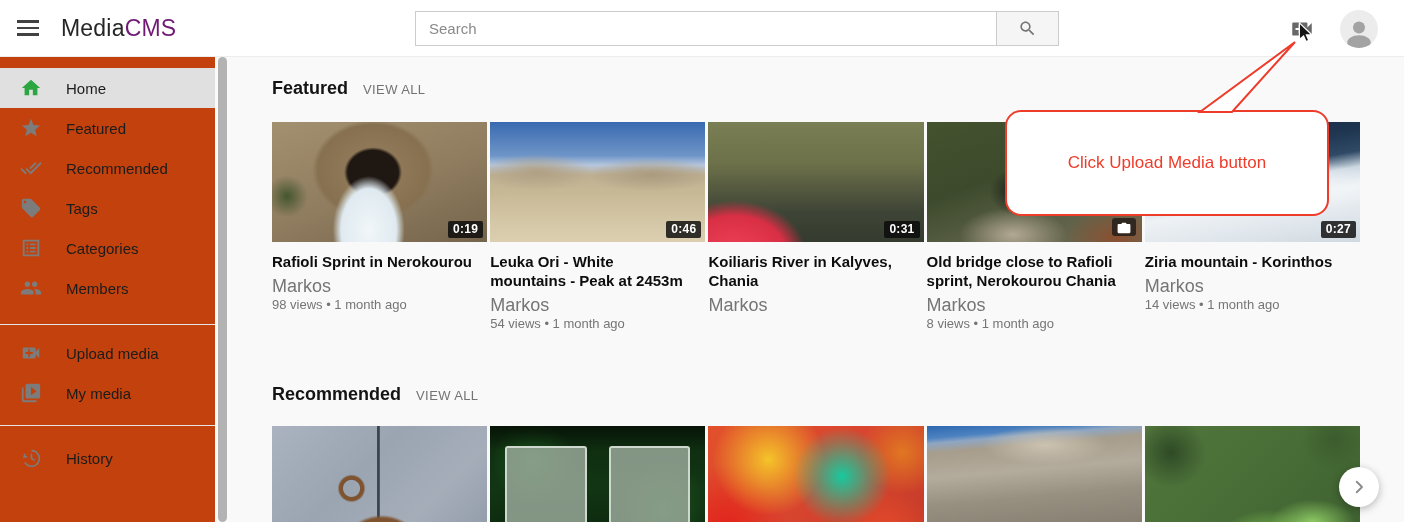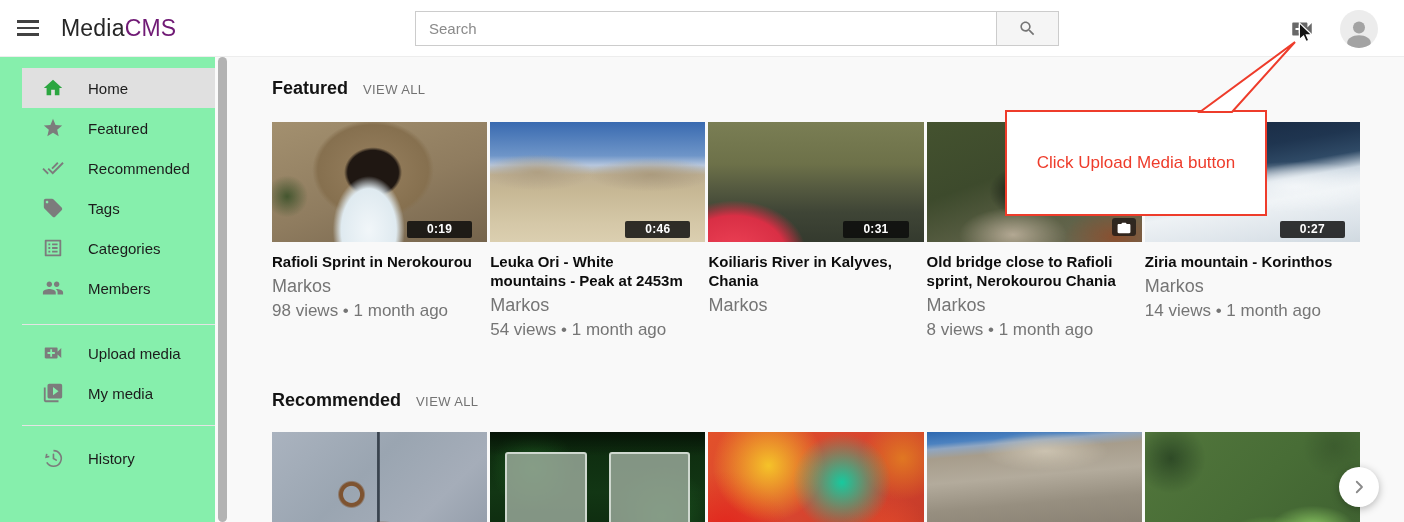--- a/index.html
+++ b/index.html
@@ -20,49 +20,49 @@
   .search-input::placeholder { color:#8a8a8a; }
   .search-btn { width:63px; height:35px; border:1px solid #ccc; background:#f5f5f5; cursor:pointer;
                 display:flex; align-items:center; justify-content:center; }
   .topbar-right { position:absolute; right:26px; top:0; height:57px; display:flex; align-items:center; gap:25px; }
   .upload-btn { border:none; background:none; cursor:pointer; display:flex; color:#686868; }
   .avatar { width:38px; height:38px; border-radius:50%; background:#ececec; overflow:hidden;
             border:none; cursor:pointer; display:flex; align-items:flex-end; justify-content:center; }
 
   
   .page { display:flex; height:465px; }
-  .sidebar { width:215px; background:#86efac; padding-top:11px; flex:none;padding-left:22px; }
+  .sidebar { width:215px; background:#c2410c; padding-top:11px; flex:none; }
   .sb-track { width:15px; flex:none; background:#fafafa; position:relative; }
   .sb-thumb { position:absolute; left:3px; top:0; width:9px; height:100%; background:#b3b3b3; border-radius:5px; }
   .nav-item { height:40px; display:flex; align-items:center; padding-left:20px; cursor:pointer; }
   .nav-item.active { background:#e0e0e0; }
   .nav-icon { width:22px; height:22px; color:#7c7c7c; flex:none; display:flex; }
   .nav-icon svg { width:22px; height:22px; }
   .nav-icon.green { color:#2ba640; }
   .nav-label { margin-left:24px; font-size:15px; color:#1c1c1c; }
   .divider { height:1px; background:#e4e4e4; margin:16px 0 8px; }
   .divider.d2 { margin:12px 0; }
 
   
   main { flex:1; padding:21px 44px 0 42px; min-width:0; }
   .section-head { display:flex; align-items:baseline; }
   .section-title { font-size:18px; font-weight:700; color:#141414; }
   .view-all { margin-left:15px; font-size:13px; letter-spacing:.4px; color:#737373; cursor:pointer; }
   .cards-grid { display:grid; grid-template-columns:repeat(5,1fr); column-gap:3px; margin-top:23px; }
   .section-2 { margin-top:52px; }
   .section-2 .cards-grid { margin-top:21px; }
   .thumb { position:relative; height:120px; background-size:cover; cursor:pointer; }
-  .duration { position:absolute; right:15px; bottom:4px; background:rgba(10,10,10,.82); color:#fff;
-              font-size:12px; font-weight:700; padding:1px 20px 2px; border-radius:2px; letter-spacing:.3px; }
+  .duration { position:absolute; right:4px; bottom:4px; background:rgba(10,10,10,.82); color:#fff;
+              font-size:12px; font-weight:700; padding:1px 5px 2px; border-radius:2px; letter-spacing:.3px; }
   .type-badge { position:absolute; right:6px; bottom:6px; background:rgba(20,20,20,.72); border-radius:3px;
                 padding:4px 5px 2px; display:flex; }
   .card-info { margin-top:10px; padding-right:14px; }
   .card-title { font-size:15px; font-weight:700; color:#0d0d0d; line-height:19px; cursor:pointer; }
   .card-author { font-size:18px; color:#757575; line-height:16px; margin-top:7px; cursor:pointer; }
-  .card-meta { font-size:17px; color:#757575; line-height:16px; margin-top:9px; }
+  .card-meta { font-size:13px; color:#757575; line-height:16px; margin-top:3px; }
 
   
   .t-f1 { background-image:
     radial-gradient(ellipse 50px 75px at 45% 90%, #f1f6f9 0%, #dfeaf0 55%, rgba(241,246,249,0) 72%),
     radial-gradient(ellipse 46px 40px at 47% 42%, #1f1712 0%, #1f1712 55%, rgba(31,23,18,0) 63%),
     radial-gradient(ellipse 95px 78px at 47% 40%, #97805f 0%, #86704f 58%, rgba(134,112,79,0) 64%),
     radial-gradient(circle 30px at 7% 62%, #44562f 0%, rgba(68,86,47,0) 70%),
     linear-gradient(160deg, #a3906f 0%, #8f7c5f 55%, #75644c 100%); }
   .t-f2 { background-image:
     radial-gradient(ellipse 80px 26px at 22% 42%, #b0a083 0%, rgba(176,160,131,0) 70%),
@@ -107,22 +107,22 @@
     radial-gradient(ellipse 90px 28px at 55% 16%, rgba(207,198,180,.9) 0%, rgba(207,198,180,0) 70%),
     linear-gradient(175deg, #2d68b0 0%, #4c82c0 9%, #8fa6c2 13%, #a79d8c 20%, #b3ab9c 38%, #978f80 58%, #8a8274 78%, #7d766a 100%); }
   .t-r5 { background-image:
     radial-gradient(ellipse 60px 32px at 78% 80%, #8cc963 0%, rgba(140,201,99,0) 70%),
     radial-gradient(ellipse 70px 38px at 58% 92%, #76b84e 0%, rgba(118,184,78,0) 70%),
     radial-gradient(circle 50px at 12% 22%, #2e4a26 0%, rgba(46,74,38,0) 70%),
     radial-gradient(circle 45px at 88% 12%, #3c5c2e 0%, rgba(60,92,46,0) 70%),
     linear-gradient(135deg, #52763c 0%, #486d36 50%, #3e6030 100%); }
 
   
-  .annotation-box { position:absolute; left:1005px; top:110px; width:262px; height:106px; background:#fff;
-                    border:2px solid #ee3c2b; border-radius:0; z-index:40;
+  .annotation-box { position:absolute; left:1005px; top:110px; width:324px; height:106px; background:#fff;
+                    border:2px solid #ee3c2b; border-radius:16px; z-index:40;
                     display:flex; align-items:center; justify-content:center; }
   .annotation-box span { color:#ee3c2b; font-size:17px; }
   .beak { position:absolute; left:1170px; top:28px; width:150px; height:95px; z-index:41; pointer-events:none; }
   .cursor { position:absolute; left:1295px; top:21px; width:21px; height:23px; z-index:60; pointer-events:none; }
   .next-btn { position:absolute; left:1339px; top:467px; width:40px; height:40px; border-radius:50%;
               background:#fff; border:none; cursor:pointer; z-index:20;
               box-shadow:0 2px 8px rgba(0,0,0,.28); display:flex; align-items:center; justify-content:center; }
 </style>
 </head>
 <body>

